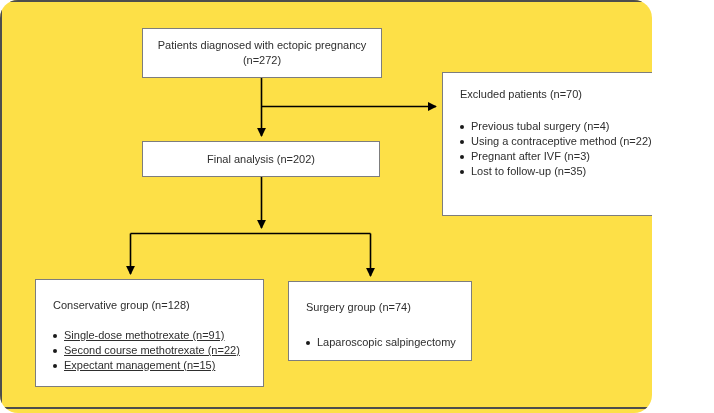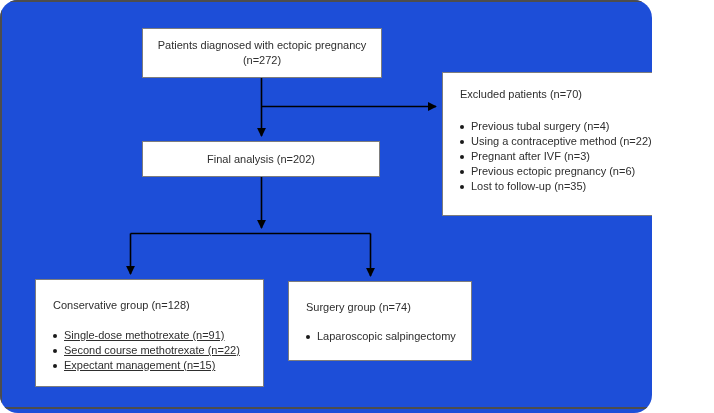--- a/index.html
+++ b/index.html
@@ -5,21 +5,21 @@
   html, body {
     margin: 0;
     padding: 0;
     background: #ffffff;
     font-family: "Liberation Sans", "DejaVu Sans", sans-serif;
   }
   .canvas {
     position: relative;
     width: 652px;
     height: 413px;
-    background: #1d4ed8;
+    background: #fde047;
     overflow: hidden;
     color: #2e2e2e;
     border-radius: 18px;
   }
   .frame {
     position: absolute;
     left: 0;
     top: 0;
     width: 703px;
     height: 405px;
@@ -59,21 +59,21 @@
 
   .box-title { white-space: nowrap; }
   ul.bullets {
     list-style: none;
     margin: 0;
     padding: 0;
     text-align: right;
   }
   .excluded-box ul.bullets     { margin-top: 17px; }
   .conservative-box ul.bullets { margin-top: 15px; text-decoration: underline; }
-  .surgery-box ul.bullets      { margin-top: 14px; }
+  .surgery-box ul.bullets      { margin-top: 20px; }
   ul.bullets li {
     display: flex;
     align-items: center;
     line-height: 15px;
     white-space: nowrap;
   }
   .dot {
     display: inline-block;
     width: 4px;
     height: 4px;
@@ -125,24 +125,20 @@
       <li>
           <span class="dot"></span>
           <span>Using a contraceptive method (n=22)</span>
         </li>
       <li>
           <span class="dot"></span>
           <span>Pregnant after IVF (n=3)</span>
         </li>
       <li>
           <span class="dot"></span>
-          <span>Previous ectopic pregnancy (n=6)</span>
-        </li>
-      <li>
-          <span class="dot"></span>
           <span>Lost to follow-up (n=35)</span>
         </li>
     </ul>
   </div>
 
   <div class="box conservative-box">
     <div class="box-title">Conservative group (n=128)</div>
     <ul class="bullets">
       <li>
           <span class="dot"></span>

